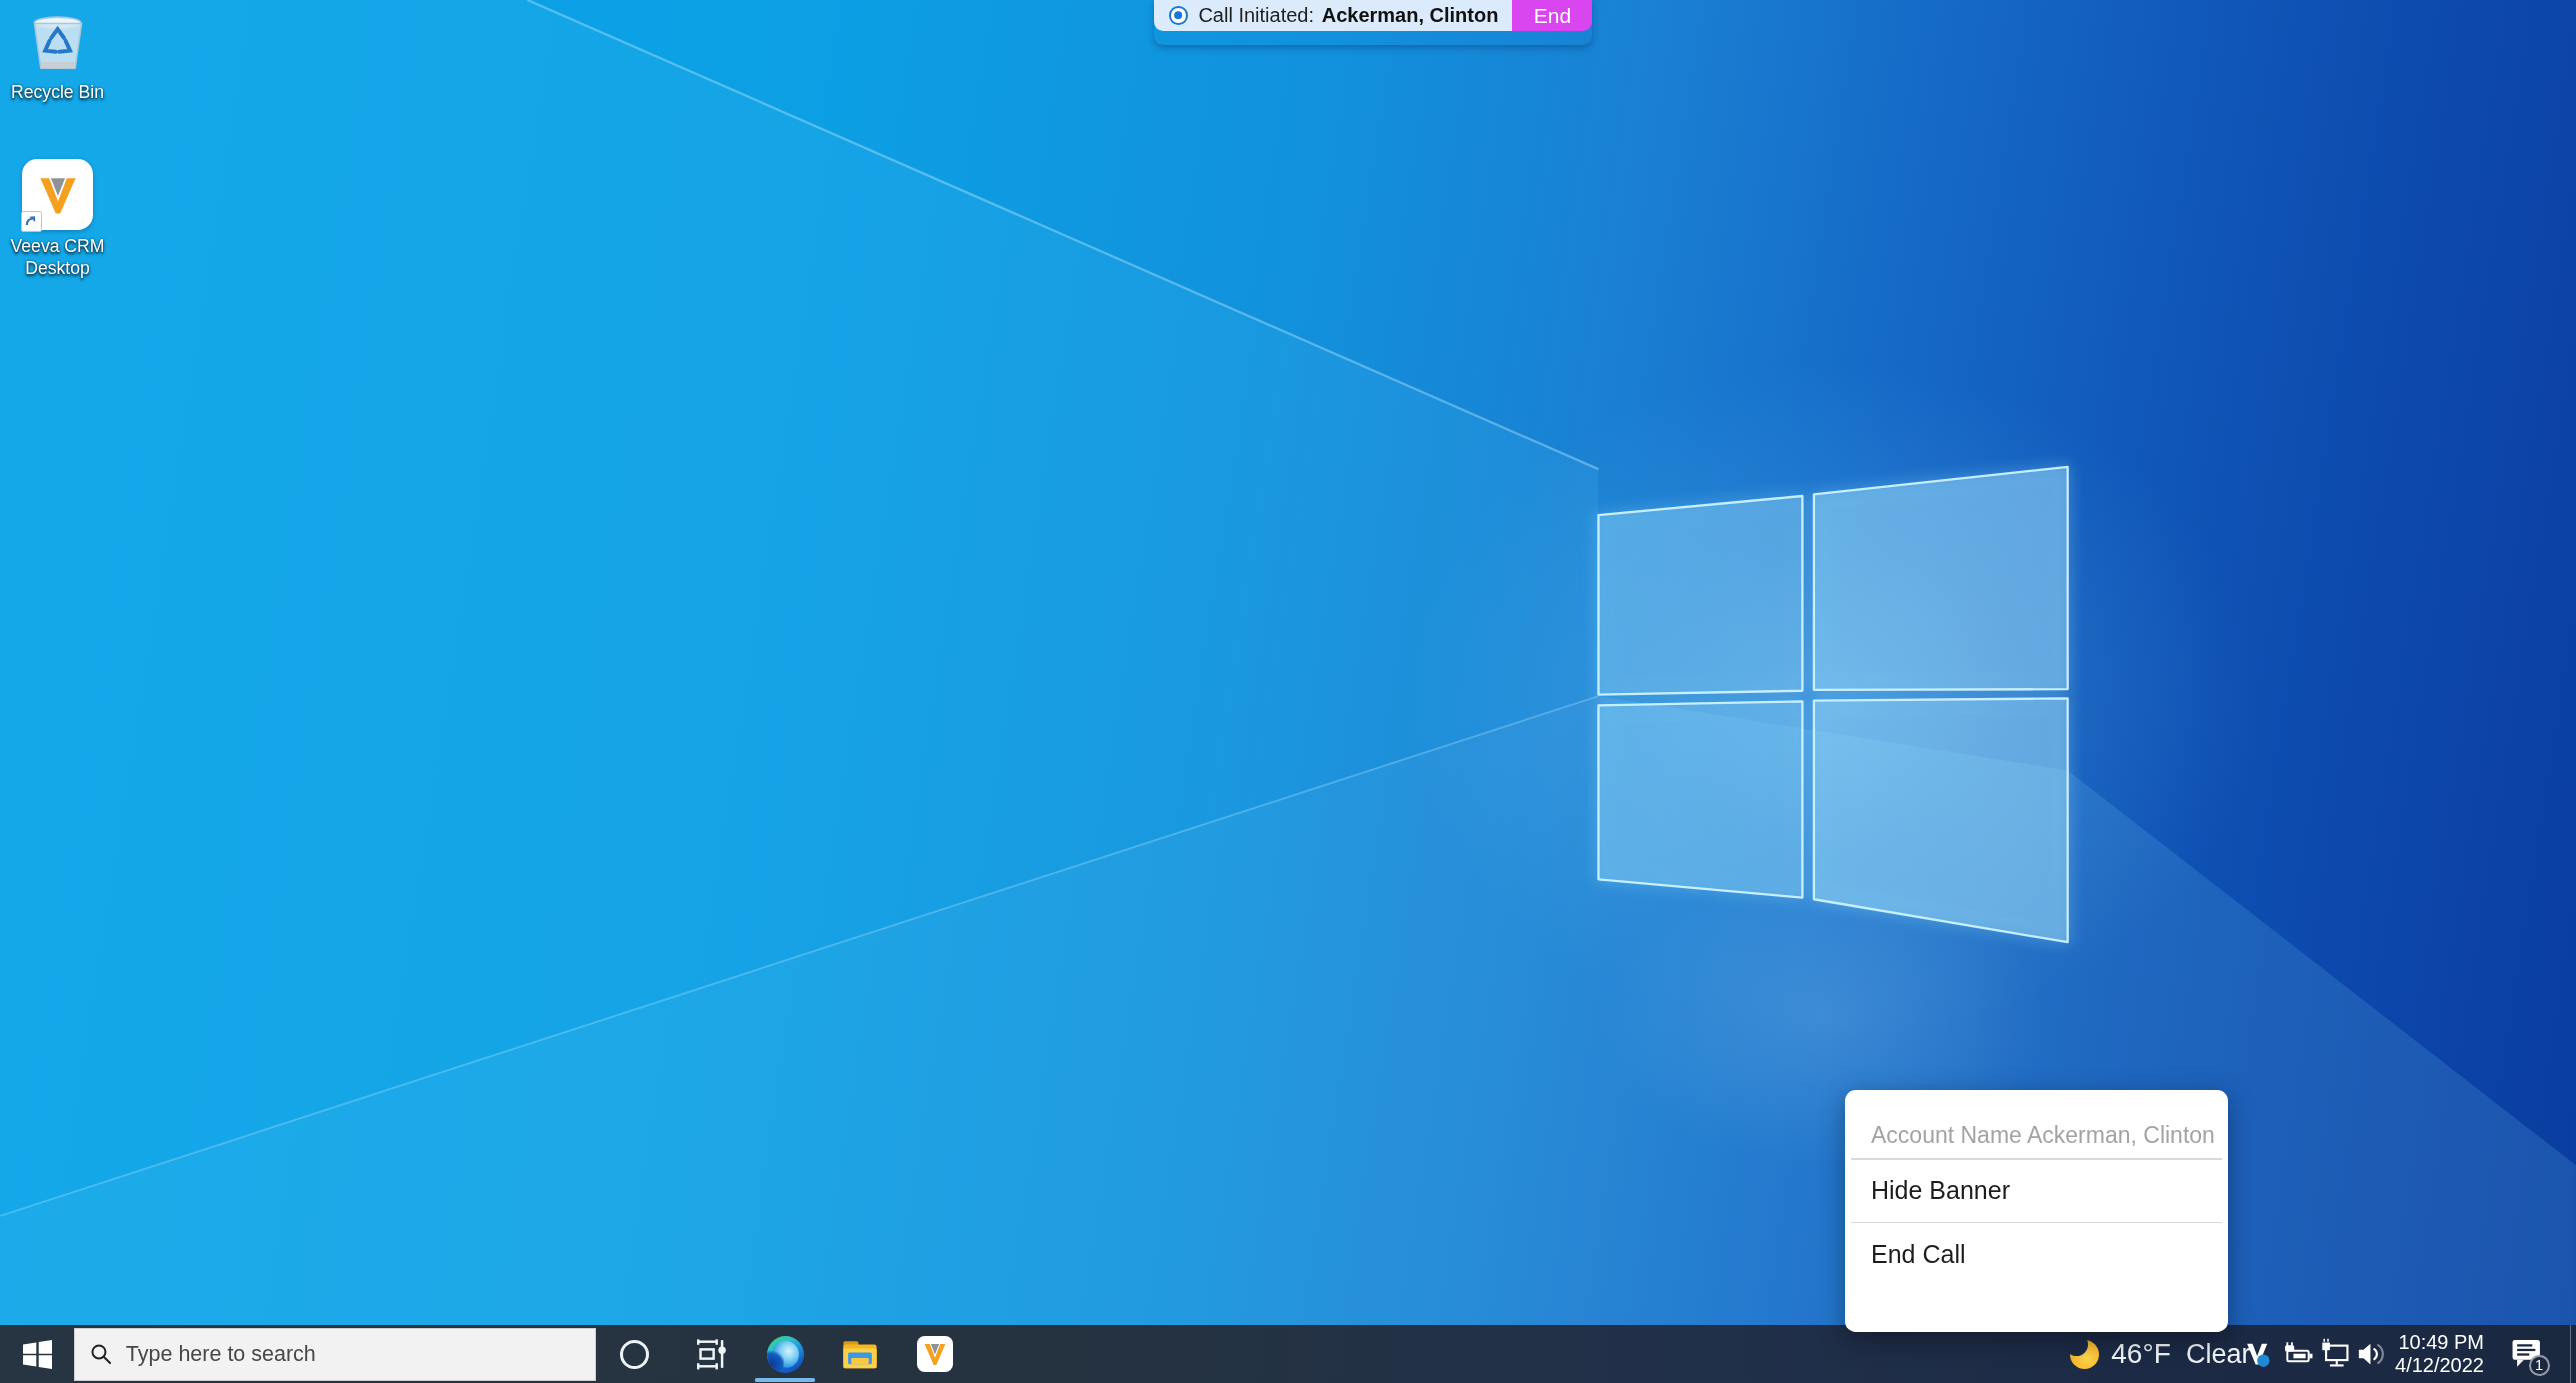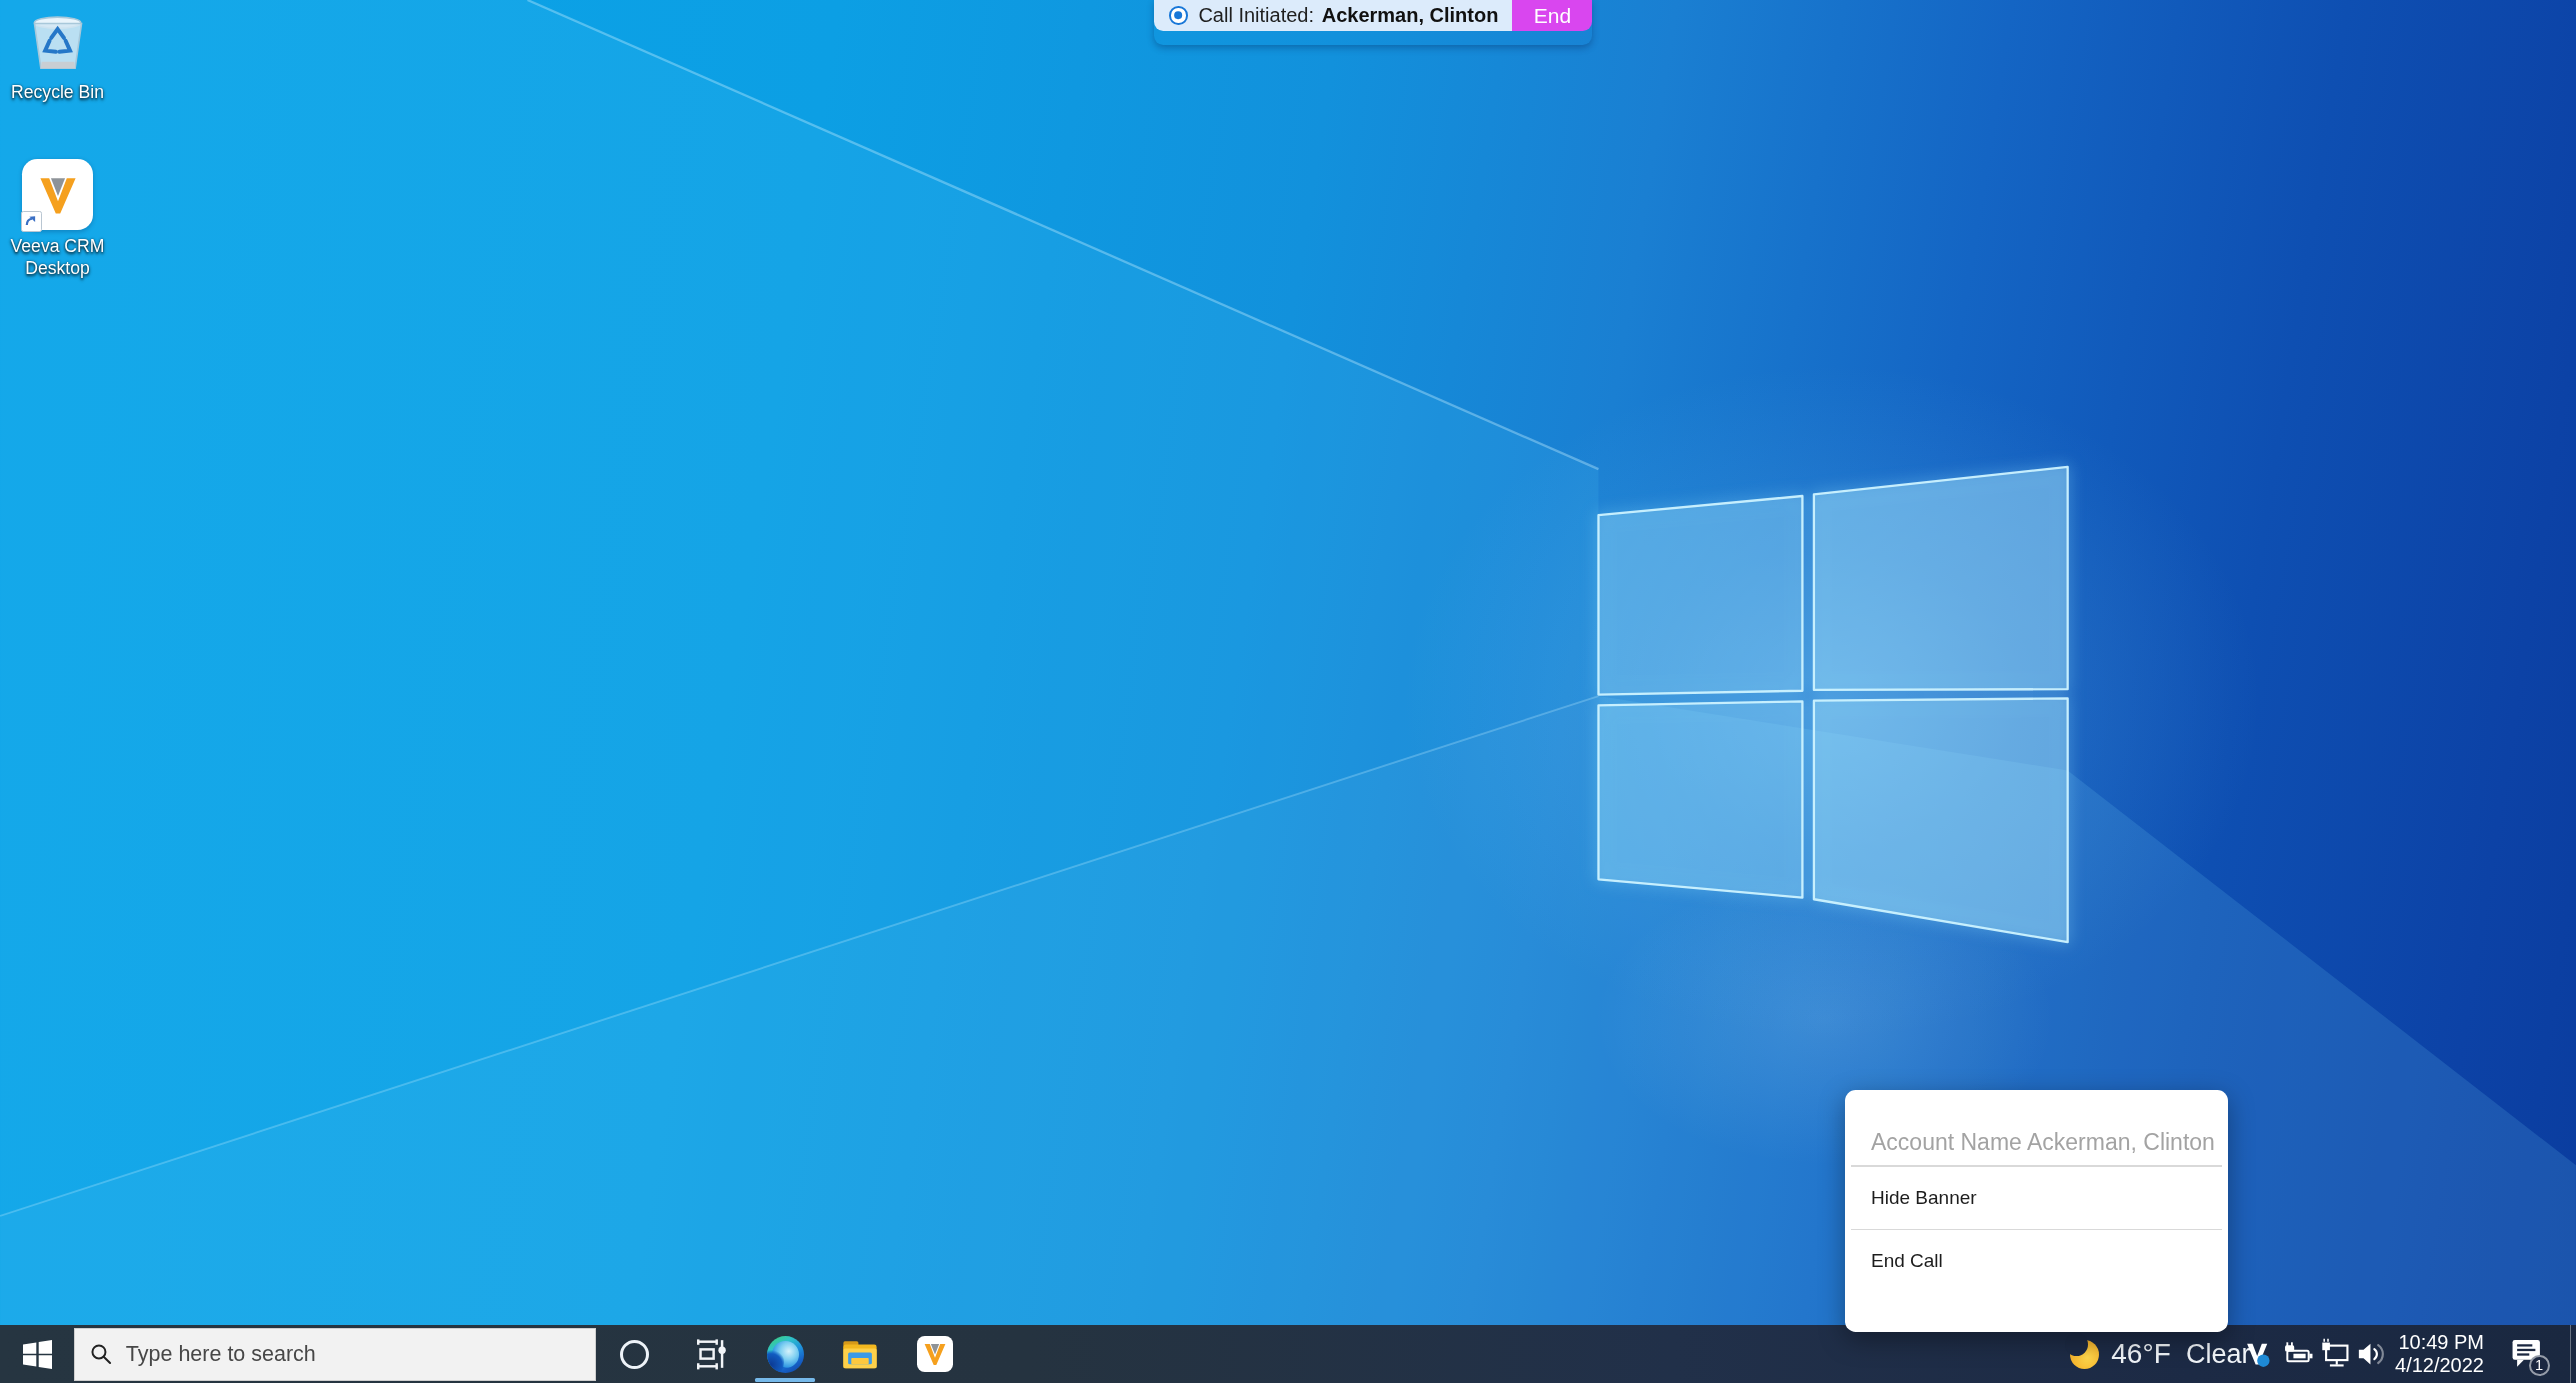--- a/index.html
+++ b/index.html
@@ -33,26 +33,26 @@
     background:#ffffff; flex:0 0 auto; }
   .radio-icon::after { content:""; position:absolute; left:50%; top:50%; width:7.7px; height:7.7px;
     transform:translate(-50%,-50%); background:#1877d8; border-radius:50%; }
   .banner-status { margin-left:10.7px; font-size:20px; color:#1f1f1f; white-space:nowrap; }
   .banner-name { margin-left:7.7px; font-size:20px; font-weight:bold; color:#111; white-space:nowrap; }
   .banner-end { width:80px; height:31px; border:none; background:#d946ef; color:#ffffff; font-size:21px;
     font-family:"Liberation Sans", sans-serif; border-radius:0 0 9.2px 0; cursor:pointer; }
 
   
   .call-menu { position:absolute; left:1845px; top:1090px; width:383px; height:242px; background:#ffffff;
-    border-radius:10.7px; box-shadow:0 7.7px 26px rgba(0,0,0,0.35); z-index:50; padding-top:29px; overflow:hidden; }
+    border-radius:10.7px; box-shadow:0 7.7px 26px rgba(0,0,0,0.35); z-index:50; padding-top:22px; overflow:hidden; }
   .menu-info { height:46px; display:flex; align-items:center; padding-left:26px;
     font-size:23px; color:#a3a3a3; }
   .menu-divider { height:1.5px; background:#d9d9d9; margin:0 6.1px; }
   .menu-item { height:62px; display:flex; align-items:center; padding-left:26px;
-    font-size:19px; color:#1d1d1d; cursor:pointer; }
+    font-size:25px; color:#1d1d1d; cursor:pointer; }
 
   
   .taskbar { position:absolute; left:0; bottom:0; width:2576px; height:58px; z-index:40;
     background:linear-gradient(to right,#263541 0%, #253340 40%, #213049 65%, #1c2a45 85%, #1a2840 100%); }
   .start { position:absolute; left:0; top:0; width:74px; height:58px; border:none; background:transparent;
     display:flex; align-items:center; justify-content:center; cursor:pointer; }
   .searchbox { position:absolute; left:74px; top:3.1px; width:522px; height:53px; background:#f2f2f2;
     border:0.8px solid #cfcfcf; display:flex; align-items:center; padding-left:14px; }
   .searchbox input { flex:1; border:none; outline:none; background:transparent; font-size:21.5px;
     color:#3c3c3c; margin-left:12.3px; font-family:"Liberation Sans", sans-serif; }

